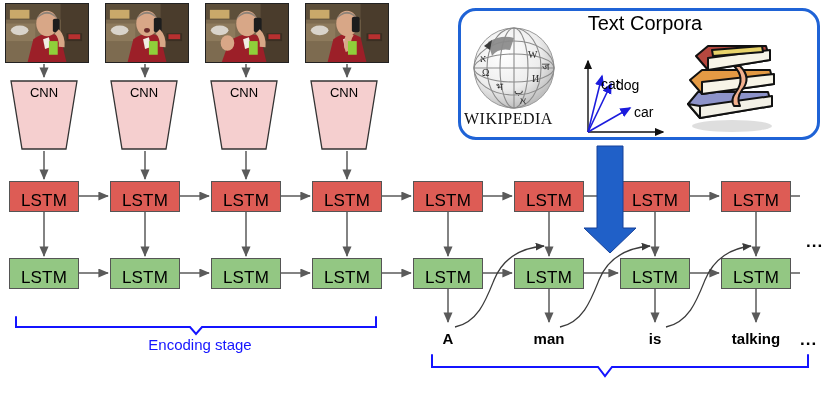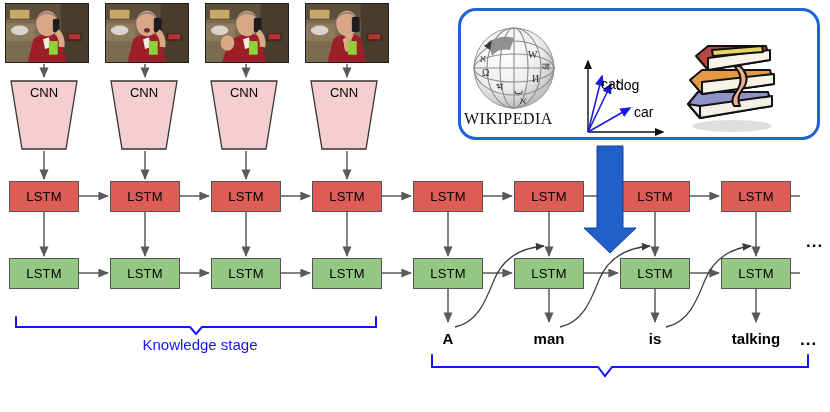--- a/index.html
+++ b/index.html
@@ -8,22 +8,22 @@
 
   .frame{position:absolute;border:1px solid #222;box-sizing:border-box;overflow:hidden;}
   .frame .scene{position:absolute;inset:0;}
 
   .cnn{position:absolute;}
   .cnn svg{display:block;}
   .cnn .lbl{position:absolute;top:6px;left:0;width:100%;text-align:center;
             font-size:13px;color:#000;font-family:"Liberation Sans",sans-serif;}
 
   .cell{position:absolute;box-sizing:border-box;border:1px solid #555;
-        display:flex;align-items:center;justify-content:center;
-        font-size:13px;color:#000;letter-spacing:.2px;}
+        display:flex;align-items:flex-end;justify-content:center;
+        font-size:17px;color:#000;letter-spacing:.2px;}
   .cell.red{background:#dd5c55;}
   .cell.green{background:#93c783;}
 
   .word{position:absolute;font-size:15px;font-weight:bold;color:#000;text-align:center;}
   .dots{position:absolute;font-size:17px;font-weight:bold;color:#000;letter-spacing:1px;}
 
   .kbox{position:absolute;border:3px solid #1f63d6;border-radius:18px;background:#fff;box-sizing:border-box;}
   .ktitle{position:absolute;text-align:center;font-size:20px;color:#000;line-height:1.15;}
 
   .vlabel{position:absolute;font-size:14px;color:#000;}
@@ -138,20 +138,21 @@
     <svg width="70" height="72" viewBox="0 0 70 72">
         <polygon points="2,2 68,2 57,70 13,70" fill="#f5cfcf" stroke="#333" stroke-width="1.3"></polygon>
       </svg>
     <div class="lbl">CNN</div>
   </div>
 
   <div class="kbox" style="left:458px;top:8px;width:362px;height:132px;">
   </div>
 
   <div class="ktitle" style="left:520px;top:12px;width:250px;">
+    <div>Text Corpora</div>
   </div>
 
   <div style="position:absolute;left:466px;top:24px;width:96px;height:90px;">
     <svg width="96" height="90" viewBox="0 0 96 90">
       <defs>
         <radialGradient id="gg" cx="38%" cy="32%" r="72%">
           <stop offset="0%" stop-color="#ffffff"></stop>
           <stop offset="62%" stop-color="#ededed"></stop>
           <stop offset="100%" stop-color="#b9b9b9"></stop>
         </radialGradient>
@@ -270,21 +271,21 @@
       <span>LSTM</span>
     </div>
 
   <div class="word" style="left:413px;top:330px;width:70px;">A</div>
   <div class="word" style="left:514px;top:330px;width:70px;text-align:center;">man</div>
   <div class="word" style="left:620px;top:330px;width:70px;">is</div>
   <div class="word" style="left:721px;top:330px;width:70px;">talking</div>
   <div class="dots" style="left:800px;top:330px;">...</div>
   <div class="dots" style="left:806px;top:232px;">...</div>
 
-  <div class="braceLbl" style="left:110px;top:336px;width:180px;">Knowledge stage</div>
+  <div class="braceLbl" style="left:110px;top:336px;width:180px;">Encoding stage</div>
 
   <svg class="ov" viewBox="0 0 830 412">
     <defs>
       <marker id="ar" markerWidth="8" markerHeight="8" refX="6.4" refY="3" orient="auto">
         <path d="M0,0 L7,3 L0,6 z" fill="#5a5a5a"></path>
       </marker>
       <marker id="arb" markerWidth="8" markerHeight="8" refX="6.4" refY="3" orient="auto">
         <path d="M0,0 L7,3 L0,6 z" fill="#3b3b3b"></path>
       </marker>
     </defs>

